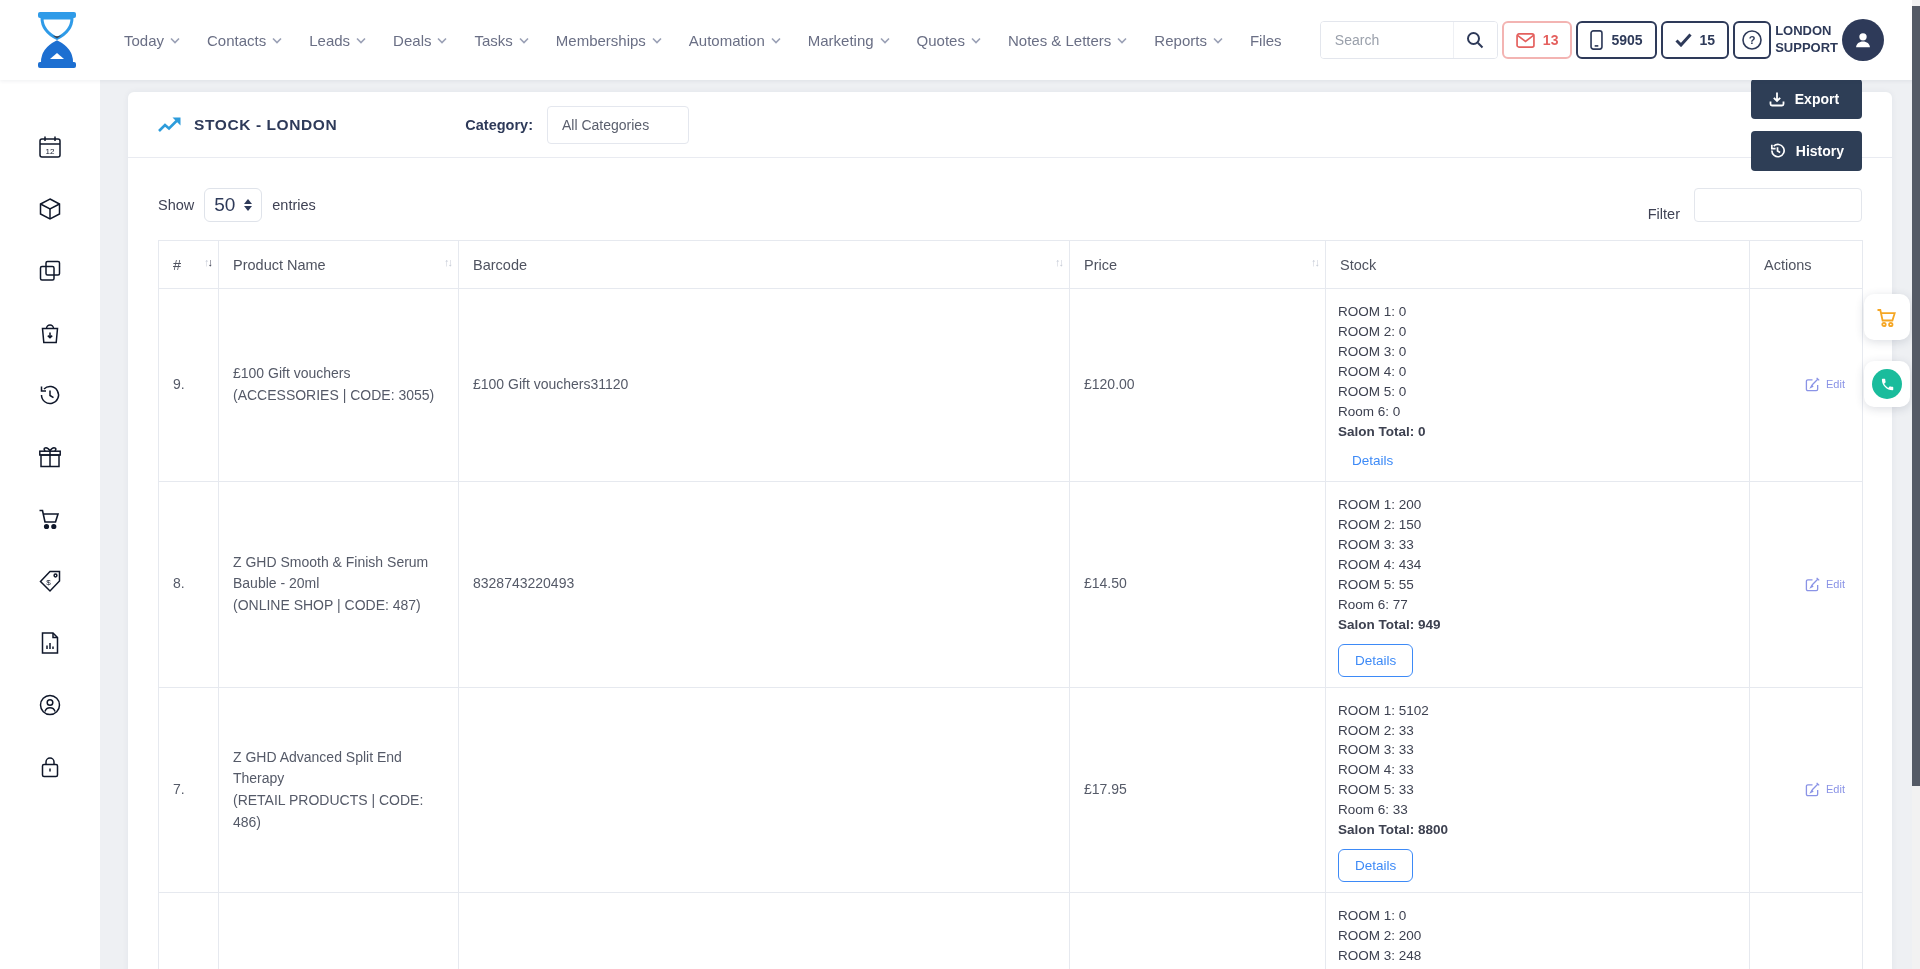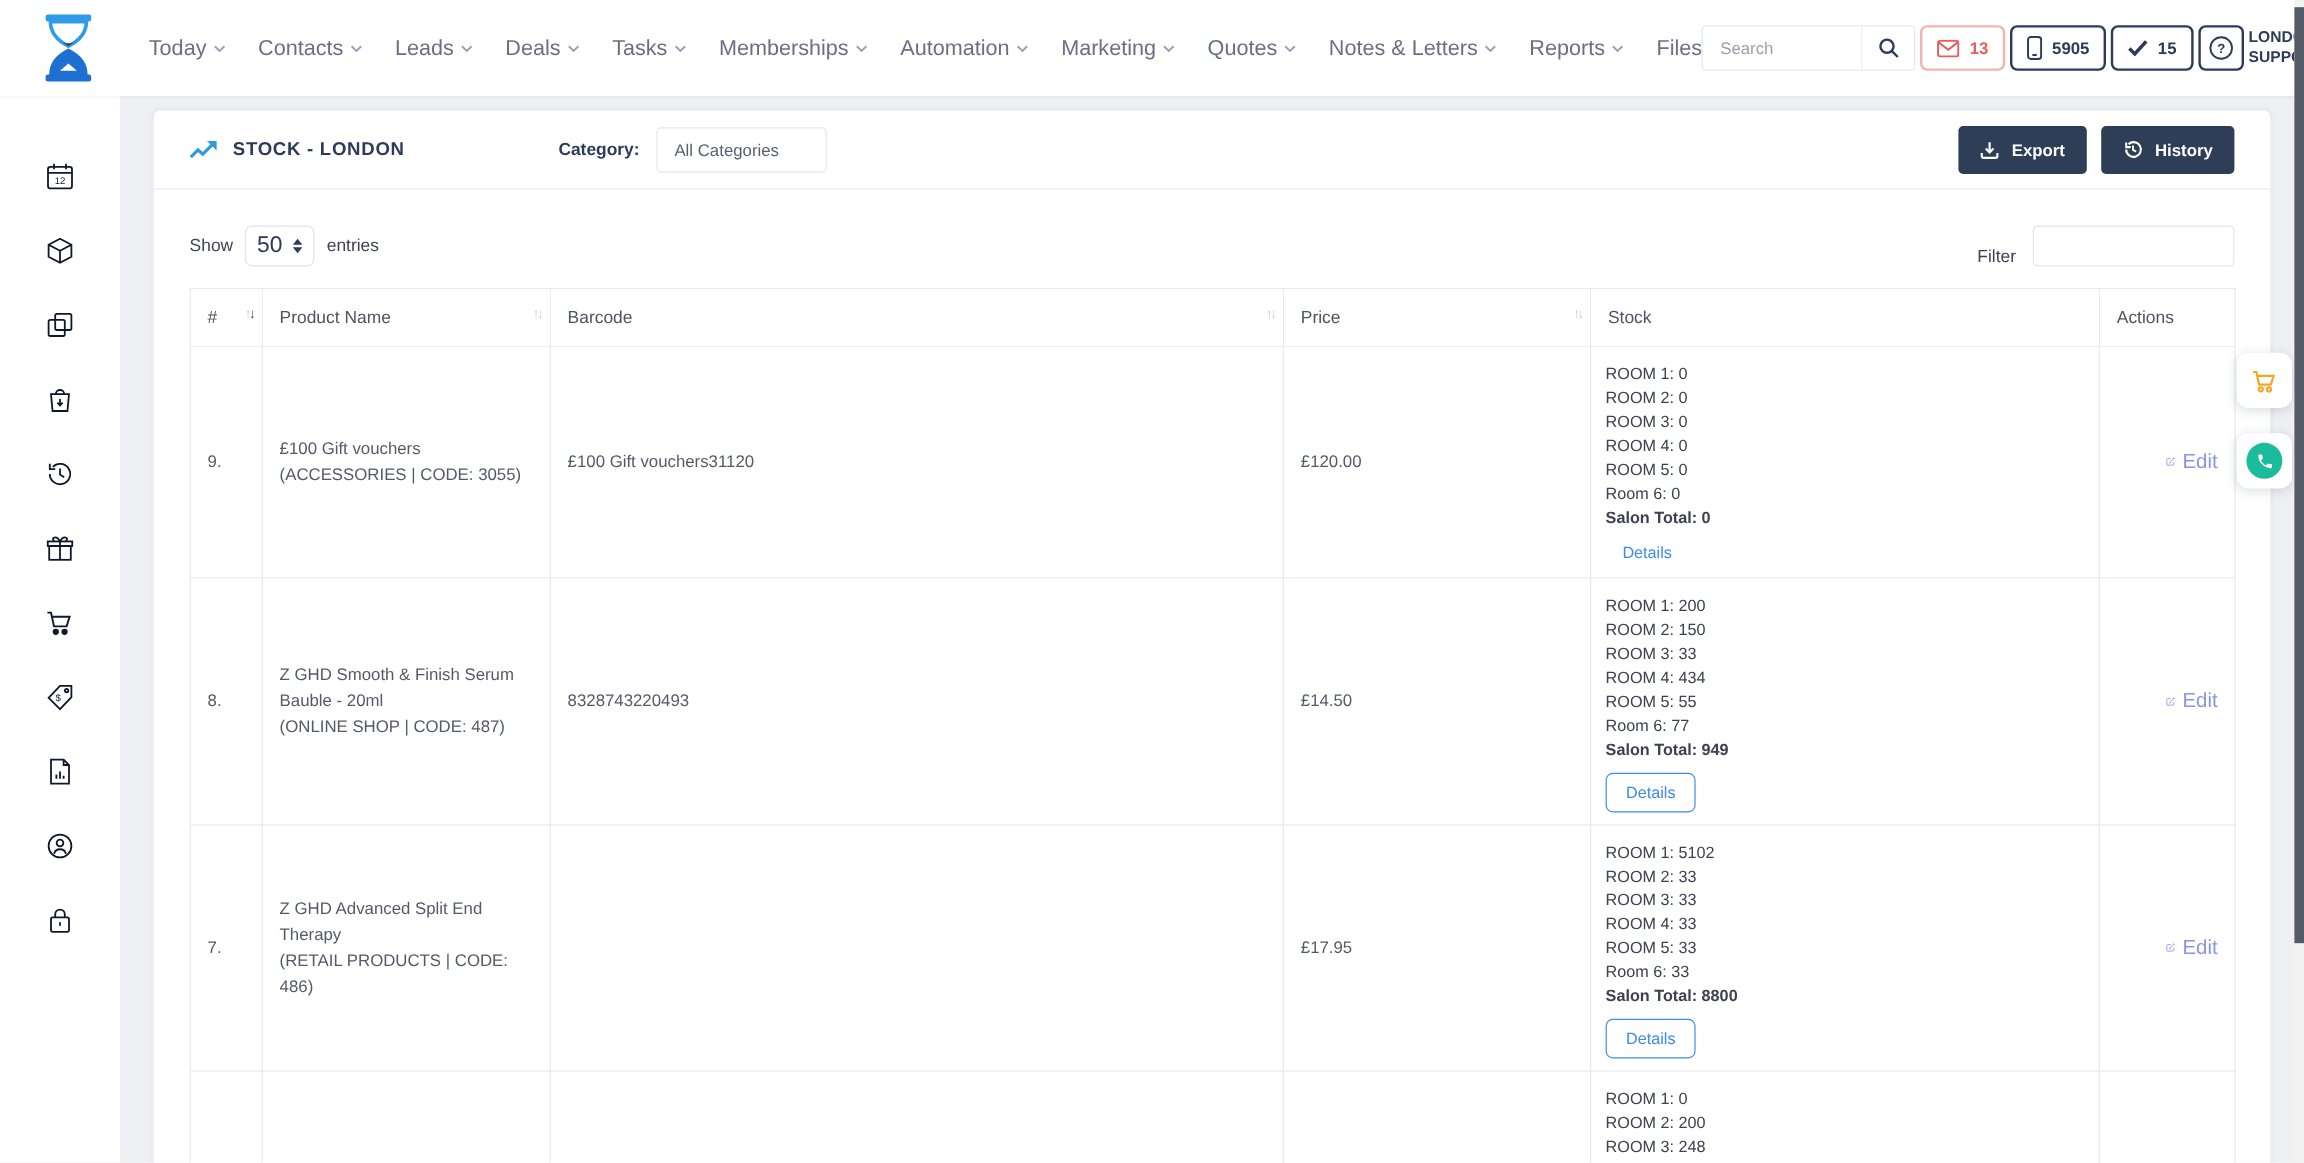--- a/index.html
+++ b/index.html
@@ -14,21 +14,21 @@
 
   
   .topbar {
     position:absolute; top:0; left:0; right:0; height:80px;
     background:#fff; display:flex; align-items:center;
     box-shadow:0 1px 4px rgba(40,50,80,.08); z-index:6;
   }
   .logo { margin:0 42px 0 32px; cursor:pointer; }
   .main-nav { display:flex; align-items:center; gap:27px; }
   .nav-item { display:flex; align-items:center; gap:6px; color:#6a6f85;
-    font-size:18px; font-weight:500; cursor:pointer; white-space:nowrap; }
+    font-size:15px; font-weight:500; cursor:pointer; white-space:nowrap; }
   .top-right { margin-left:auto; display:flex; align-items:center; gap:4px; margin-right:36px;justify-content:flex-end; }
   .search { display:flex; height:38px; border:1px solid #e3e6ed; border-radius:4px; background:#fff; overflow:hidden; }
   .search input { border:0; outline:0; width:132px; padding:0 14px; font-size:14px; color:#4a4e5a;
     font-family:"Liberation Sans",sans-serif; }
   .search input::placeholder { color:#9aa0ab; }
   .search-btn { width:44px; display:flex; align-items:center; justify-content:center;
     border-left:1px solid #eef0f4; cursor:pointer; color:#2e3a59; background:#fff; }
   .tbadge { height:38px; border:2px solid #2e3a59; border-radius:6px; display:flex; align-items:center;
     gap:8px; padding:10px 12px; color:#2e3a59; font-weight:bold; font-size:14px; cursor:pointer; background:#fff; }
   .tbadge.red { border-color:#f3b4b2; color:#e4605e; }
@@ -48,21 +48,21 @@
   .card { position:absolute; top:12px; left:28px; width:1764px; height:1400px;
     background:#fff; border-radius:6px; box-shadow:0 0 6px rgba(40,50,80,.06); }
   .card-header { height:66px; display:flex; align-items:center; padding:0 30px;
     border-bottom:1px solid #e9ebf1; }
   .page-title { display:flex; align-items:center; gap:12px; color:#2e3a59;
     font-weight:700; font-size:15.5px; letter-spacing:.6px; }
   .category-label { margin-left:128px; font-size:14.5px; font-weight:600; color:#2e3a59; }
   .category-select { margin-left:14px; width:142px; height:38px; border:1px solid #e4e7ee;
     border-radius:4px; display:flex; align-items:center; padding:0 14px; font-size:14px;
     color:#5a5f6d; cursor:pointer; background:#fff; }
-  .header-actions { margin-left:auto; display:flex; gap:12px; }
+  .header-actions { margin-left:auto; display:flex; gap:12px;flex-direction:column; }
   .btn-dark { height:40px; background:#2e3e56; color:#fff; border:0; border-radius:4px;
     display:flex; align-items:center; gap:10px; padding:0 18px; font-size:14px; font-weight:600;
     cursor:pointer; font-family:"Liberation Sans",sans-serif; }
 
   .card-body { padding:30px 30px 0 30px; }
   .controls { display:flex; align-items:center; font-size:14.5px; color:#3f4254; }
   .page-size { margin:0 10px; width:58px; height:34px; border:1px solid #dfe3ea; border-radius:6px;
     display:flex; align-items:center; justify-content:center; gap:9px; color:#2e3a59;
     font-size:19px; cursor:pointer; background:#fff; }
   .updown { display:flex; flex-direction:column; gap:2px; }
@@ -85,21 +85,21 @@
     line-height:1.55; background:#fff; }
   td.stock-cell { vertical-align:top; padding:13px 14px 10px 12px; font-size:13.5px;
     color:#3d4150; line-height:1.48; }
   .salon-total { font-weight:700; }
   .details-link { color:#3d8af7; display:inline-block; margin:9px 0 0 14px; font-size:13.5px;
     cursor:pointer; text-decoration:none; }
   .details-btn { display:inline-block; margin-top:9px; color:#3d8af7; border:1px solid #3d8af7;
     border-radius:6px; padding:8px 16px; font-size:13.5px; background:#fff; cursor:pointer;
     font-family:"Liberation Sans",sans-serif; }
   td.actions-cell { vertical-align:middle; }
-  .edit-link { display:flex; align-items:center; gap:6px; color:#8a93e6; font-size:17px; cursor:pointer;margin-left:41px; }
+  .edit-link { display:flex; align-items:center; gap:6px; color:#8a93e6; font-size:11px; cursor:pointer;margin-left:41px; }
   tr.row-h1 { height:191px; } tr.row-h2 { height:196px; }
   .meta-line { display:block; }
 
   
   .float-btn { position:absolute; right:10px; width:46px; height:46px; background:#fff;
     border-radius:10px; box-shadow:0 2px 10px rgba(40,50,80,.16); display:flex;
     align-items:center; justify-content:center; z-index:8; cursor:pointer; }
   .float-cart { top:294px; color:#f5a623; }
   .float-phone { top:361px; }
   .phone-circle { width:30px; height:30px; border-radius:50%; background:#1abc9c;

